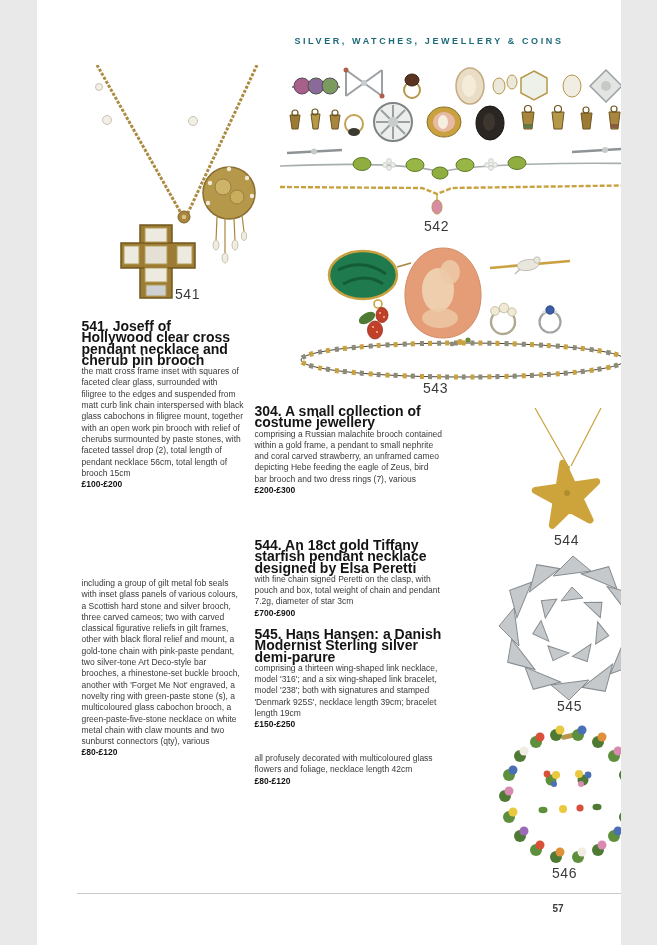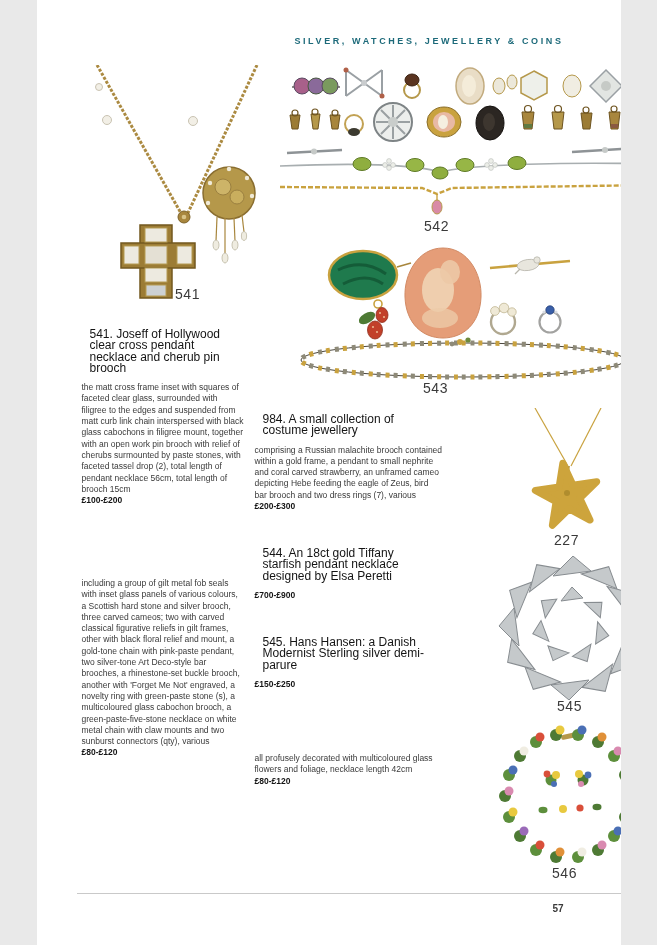--- a/index.html
+++ b/index.html
@@ -11,21 +11,21 @@
   .header-title{
     position:absolute;top:36px;right:57px;
     font-size:9px;font-weight:700;letter-spacing:2.6px;color:#1d6a7a;
   }
   .photo{position:absolute;}
   .caption{
     position:absolute;font-size:14px;color:#3a3a3a;text-align:center;width:60px;
     letter-spacing:.5px;
   }
   .lot{position:absolute;font-size:8.5px;line-height:11.3px;color:#3a3a3a;}
-  .lot h3{margin:8px;font-size:12px;line-height:11.3px;font-weight:400;color:#141414;}
+  .lot h3{margin:0;font-size:14px;line-height:11.3px;font-weight:700;color:#141414;}
   .lot p{margin:0;}
   .lot .price{font-weight:700;color:#141414;}
   .footer-rule{position:absolute;left:40px;top:893px;width:580px;height:0;border-top:1px solid #c9c9c9;}
   .footer-text{
     position:absolute;left:40px;top:898px;width:480px;
     font-size:8px;line-height:11px;font-style:italic;color:#9a9a9a;
   }
   .page-number{position:absolute;right:57px;top:903px;font-size:10px;font-weight:700;color:#3a3a3a;}
   svg{display:block;}
 </style>
@@ -254,21 +254,21 @@
       <g>
         <path d="M58,0 L91,58" stroke="#c9a23f" stroke-width="1.2" fill="none"></path>
         <path d="M124,0 L94,58" stroke="#c9a23f" stroke-width="1.2" fill="none"></path>
         <path d="M92,58 L91,66" stroke="#b08d36" stroke-width="1.6"></path>
       </g>
       <g>
         <polygon points="90,55 97,78 121,78 102,92 109,115 90,101 71,115 78,92 59,78 83,78" fill="#cda43c" stroke="#cda43c" stroke-width="7" stroke-linejoin="round" transform="rotate(-8 90 85)"></polygon>
         <circle cx="90" cy="85" r="3" fill="#b08d2e"></circle>
       </g>
     </svg>
-    <div class="caption" style="left:60px;top:124px;">227</div>
+    <div class="caption" style="left:60px;top:124px;">544</div>
   </div>
 
   <div class="photo" style="left:438px;top:556px;width:192px;height:160px;">
     <svg width="192" height="144" viewBox="0 0 192 144">
       <defs>
         <path id="wingO" d="M -18,-52 L 20,-57 L 2,-72 Z"></path>
         <path id="wingI" d="M -10,-25 L 12,-28 L 1,-39 Z"></path>
       </defs>
       <g fill="#c5c9cb" stroke="#878c90" stroke-width="1">
         <use href="#wingO" transform="translate(96,72) rotate(0)"></use>
@@ -365,32 +365,34 @@
     <p>the matt cross frame inset with squares of faceted clear glass, surrounded with filigree to the edges and suspended from matt curb link chain interspersed with black glass cabochons in filigree mount, together with an open work pin brooch with relief of cherubs surmounted by paste stones, with faceted tassel drop (2), total length of pendant necklace 56cm, total length of brooch 15cm</p>
     <div class="price">£100-£200</div>
   </div>
 
   <div class="lot" style="left:45px;top:578px;width:163px;">
     <p>including a group of gilt metal fob seals with inset glass panels of various colours, a Scottish hard stone and silver brooch, three carved cameos; two with carved classical figurative reliefs in gilt frames, other with black floral relief and mount, a gold-tone chain with pink-paste pendant, two silver-tone Art Deco-style bar brooches, a rhinestone-set buckle brooch, another with 'Forget Me Not' engraved, a novelty ring with green-paste stone (s), a multicoloured glass cabochon brooch, a green-paste-five-stone necklace on white metal chain with claw mounts and two sunburst connectors (qty), various</p>
     <div class="price">£80-£120</div>
   </div>
 
   <div class="lot" style="left:218px;top:406px;width:188px;">
-    <h3>984. A small collection of costume jewellery</h3>
+    <h3>304. A small collection of costume jewellery</h3>
     <p>comprising a Russian malachite brooch contained within a gold frame, a pendant to small nephrite and coral carved strawberry, an unframed cameo depicting Hebe feeding the eagle of Zeus, bird bar brooch and two dress rings (7), various</p>
     <div class="price">£200-£300</div>
   </div>
 
   <div class="lot" style="left:218px;top:540px;width:188px;">
     <h3>544. An 18ct gold Tiffany starfish pendant necklace designed by Elsa Peretti</h3>
+    <p>with fine chain signed Peretti on the clasp, with pouch and box, total weight of chain and pendant 7.2g, diameter of star 3cm</p>
     <div class="price">£700-£900</div>
   </div>
 
   <div class="lot" style="left:218px;top:629px;width:188px;">
     <h3>545. Hans Hansen: a Danish Modernist Sterling silver demi-parure</h3>
+    <p>comprising a thirteen wing-shaped link necklace, model '316'; and a six wing-shaped link bracelet, model '238'; both with signatures and stamped 'Denmark 925S', necklace length 39cm; bracelet length 19cm</p>
     <div class="price">£150-£250</div>
   </div>
 
   <div class="lot" style="left:218px;top:753px;width:188px;">
     <p>all profusely decorated with multicoloured glass flowers and foliage, necklace length 42cm</p>
     <div class="price">£80-£120</div>
   </div>
 
   <div class="footer-rule"></div>
   <div class="footer-text">

